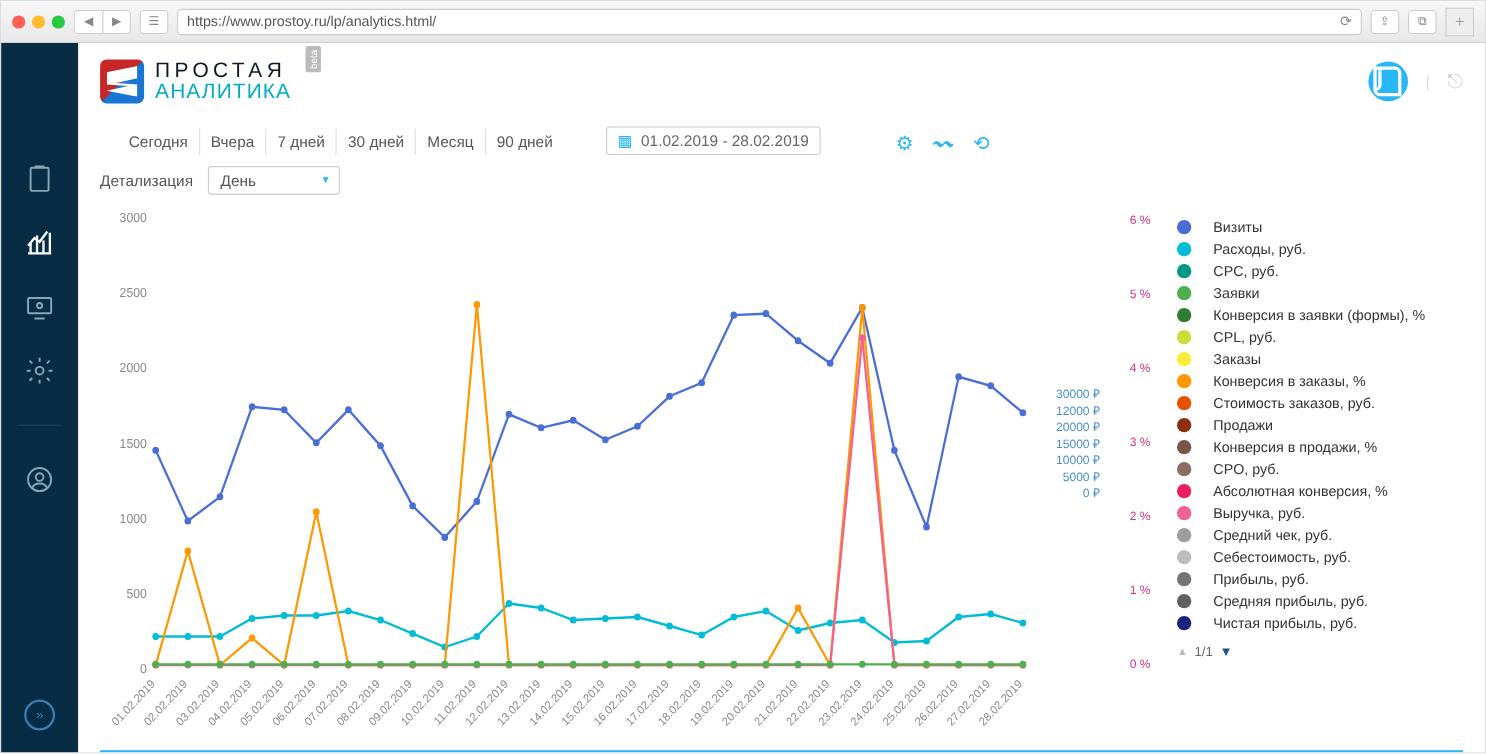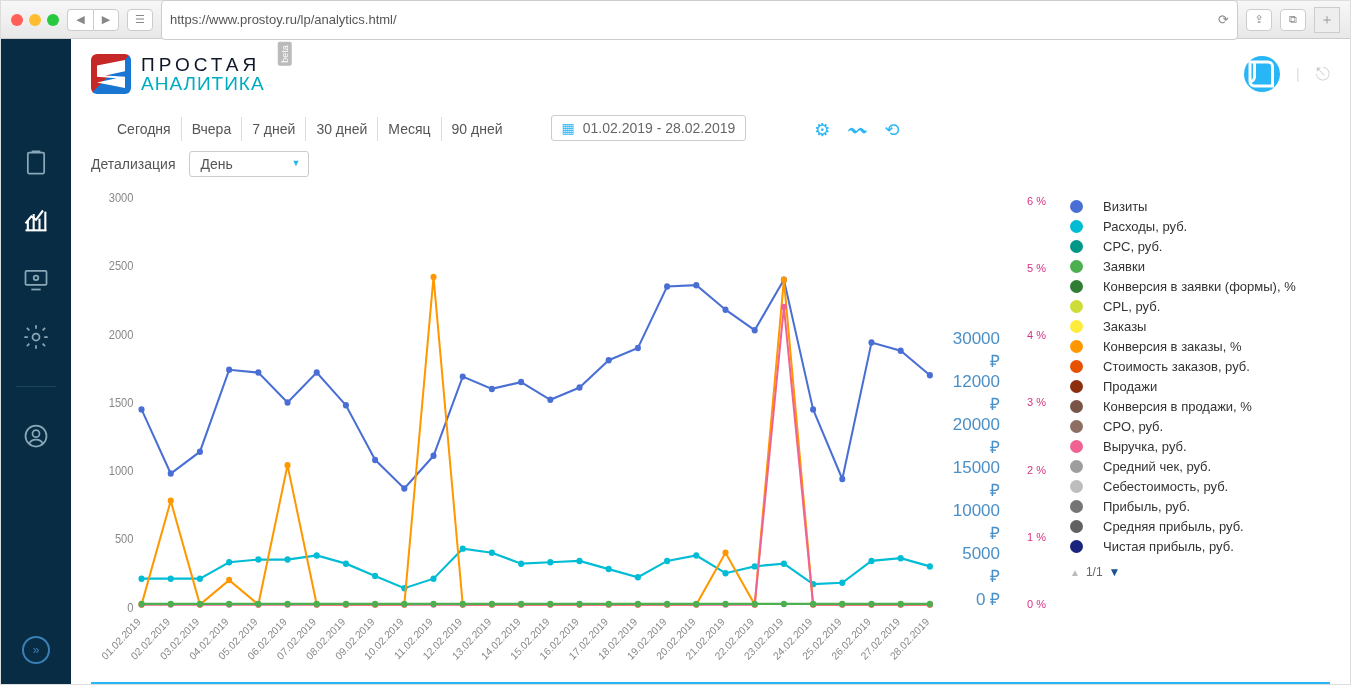--- a/index.html
+++ b/index.html
@@ -5,21 +5,21 @@
 html,body{margin:0;padding:0;font-family:Arial,Helvetica,sans-serif;font-size:14px;color:#333;background:#f5f5f5}
 *{box-sizing:border-box}
 .browser{width:1351px;height:685px;background:#fff;display:flex;flex-direction:column;border:1px solid #ddd}
 .browser-top{height:38px;background:linear-gradient(#f7f7f7,#e8e8e8);border-bottom:1px solid #ccc;display:flex;align-items:center;padding:0 10px;gap:8px}
 .traffic{display:flex;gap:6px}
 .dot{width:12px;height:12px;border-radius:50%}
 .nav-btn{width:26px;height:22px;border:1px solid #ccc;border-radius:4px;background:#fff;display:flex;align-items:center;justify-content:center;color:#888;font-size:11px}
 .nav-grp{display:flex}
 .nav-grp .nav-btn:first-child{border-radius:4px 0 0 4px;border-right:none}
 .nav-grp .nav-btn:last-child{border-radius:0 4px 4px 0}
-.addr{flex:1;height:40px;border:1px solid #ccc;border-radius:4px;background:#fff;display:flex;align-items:center;padding:0 8px;font-size:13px;color:#555}
+.addr{flex:1;height:24px;border:1px solid #ccc;border-radius:4px;background:#fff;display:flex;align-items:center;padding:0 8px;font-size:13px;color:#555}
 .addr-refresh{margin-left:auto;color:#888}
 .plus-tab{width:26px;height:26px;border:1px solid #ccc;background:#eee;display:flex;align-items:center;justify-content:center;color:#999}
 .app{flex:1;display:flex;overflow:hidden}
 .sidebar{width:70px;background:#072c43;display:flex;flex-direction:column;align-items:center;padding-top:110px;gap:30px}
 .side-ic{width:28px;height:28px;display:flex;align-items:center;justify-content:center;color:#8aa7b8}
 .side-ic.active{color:#fff}
 .side-sep{width:40px;height:1px;background:#1a4560;margin:5px 0}
 .side-toggle{margin-top:auto;margin-bottom:20px;width:28px;height:28px;border:2px solid #3a7fb5;border-radius:50%;display:flex;align-items:center;justify-content:center;color:#3a7fb5;font-size:12px}
 .main{flex:1;display:flex;flex-direction:column;overflow:hidden}
 .header{height:70px;display:flex;align-items:center;padding:0 20px;gap:10px}
@@ -40,21 +40,21 @@
 .cal-ic{color:#29b6f6}
 .ctrl-ic{color:#29b6f6;font-size:18px;margin-left:10px;cursor:pointer}
 .detail-row{display:flex;align-items:center;padding:4px 20px;gap:14px;color:#555}
 .select{border:1px solid #ccc;border-radius:3px;padding:4px 24px 4px 10px;position:relative;min-width:120px;background:#fff}
 .select::after{content:"▼";position:absolute;right:8px;top:6px;font-size:9px;color:#29b6f6}
 .chart-wrap{flex:1;display:flex;padding:6px 20px 10px 20px;gap:12px}
 .chart-area{flex:1;position:relative}
 svg{width:100%;height:100%}
 .axis-txt{font-size:11px;fill:#888}
 .xlabel{font-size:10px;fill:#888}
-.y2col{width:48px;display:flex;flex-direction:column;justify-content:flex-end;padding:8px 0 62px 0;font-size:17px}
+.y2col{width:48px;display:flex;flex-direction:column;justify-content:center;padding:8px 0 62px 0;font-size:11px}
 .y2col .v{color:#4a8fc7;text-align:right}
 .y3col{width:34px;display:flex;flex-direction:column;justify-content:space-between;padding:8px 0 62px 0;font-size:11px}
 .y3col .v{color:#d63384;text-align:right}
 .legend{width:260px;display:flex;flex-direction:column;gap:5px;padding-top:12px;margin-left:12px}
 .leg{display:flex;align-items:center;gap:20px;font-size:13px;color:#333;cursor:pointer}
 .legdot{width:13px;height:13px;border-radius:50%;flex-shrink:0}
 .leg-pager{display:flex;align-items:center;gap:6px;margin-top:6px;font-size:12px;color:#666}
 .leg-pager .up{color:#bbb;font-size:10px}
 .leg-pager .dn{color:#1a5490;font-size:12px}
 .chart-bottom-line{height:2px;background:#29b6f6;margin:0 20px}
@@ -470,20 +470,24 @@
             </div>
             <div class="leg">
               <span class="legdot" style="background: rgb(121, 85, 72);"></span>
               <span>Конверсия в продажи, %</span>
             </div>
             <div class="leg">
               <span class="legdot" style="background: rgb(141, 110, 99);"></span>
               <span>CPO, руб.</span>
             </div>
             <div class="leg">
+              <span class="legdot" style="background: rgb(233, 30, 99);"></span>
+              <span>Абсолютная конверсия, %</span>
+            </div>
+            <div class="leg">
               <span class="legdot" style="background: rgb(240, 98, 146);"></span>
               <span>Выручка, руб.</span>
             </div>
             <div class="leg">
               <span class="legdot" style="background: rgb(158, 158, 158);"></span>
               <span>Средний чек, руб.</span>
             </div>
             <div class="leg">
               <span class="legdot" style="background: rgb(189, 189, 189);"></span>
               <span>Себестоимость, руб.</span>

